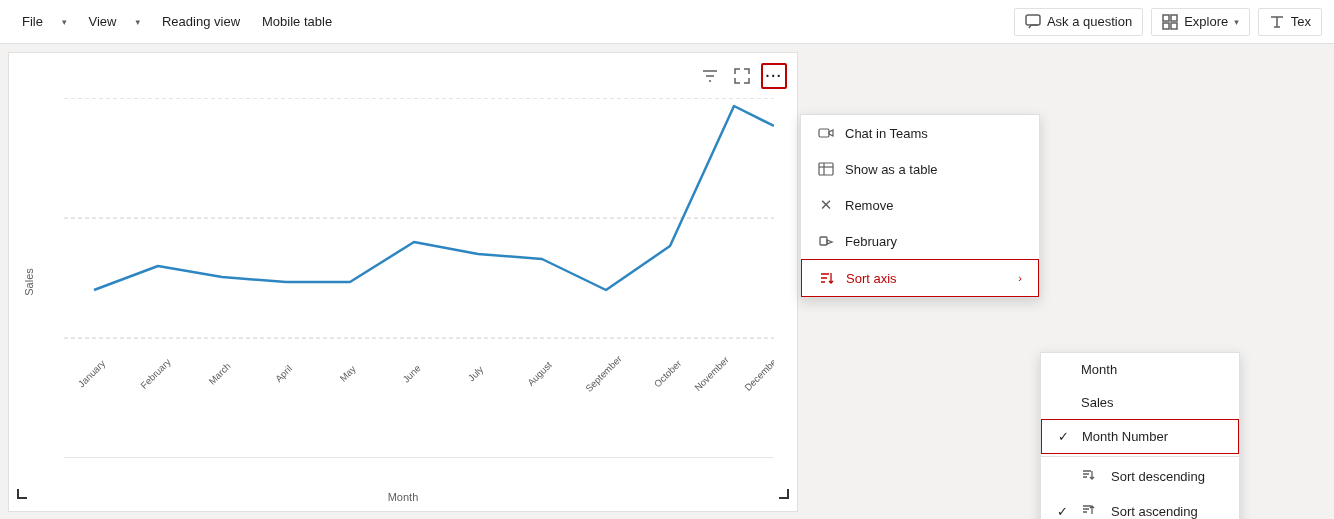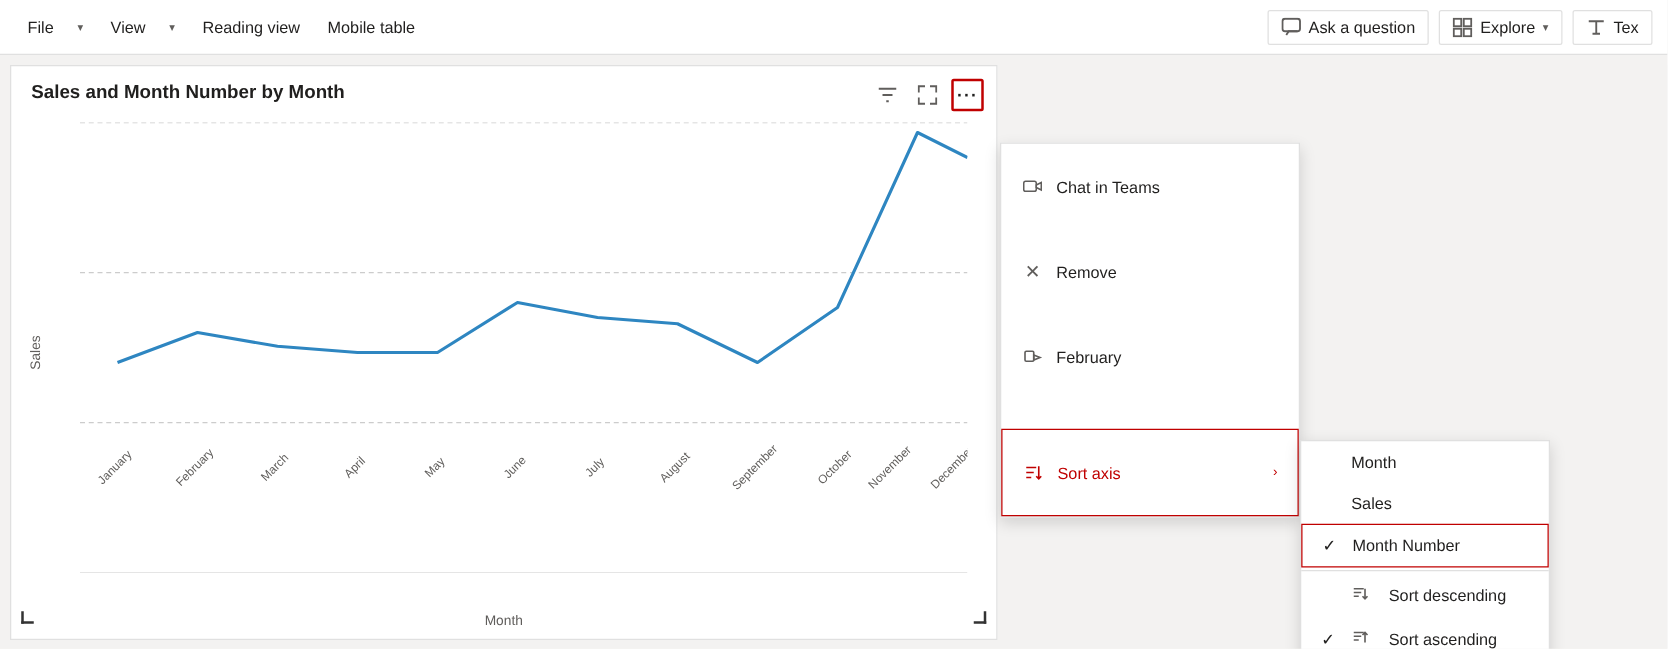--- a/index.html
+++ b/index.html
@@ -129,29 +129,28 @@
       width: 240px;
       background: #fff;
       border: 1px solid #e0e0e0;
       box-shadow: 0 4px 12px rgba(0,0,0,0.15);
       z-index: 100;
     }
     .dropdown-item {
       display: flex;
       align-items: center;
       gap: 10px;
-      padding: 25px 16px;
+      padding: 9px 16px;
       cursor: pointer;
       font-size: 13px;
       color: #201f1e;
     }
     .dropdown-item.highlighted {
       border: 1.5px solid #c00000;
       color: #c00000;
-      margin-top: 24px;
     }
     .dropdown-item-icon {
       width: 18px;
       height: 18px;
       display: flex;
       align-items: center;
       justify-content: center;
       flex-shrink: 0;
       color: #605e5c;
       font-size: 14px;
@@ -246,21 +245,20 @@
         <path d="M2 3h12M8 3v10M5 13h6"></path>
       </svg>
       <span>Tex</span>
     </button>
   </div>
 </div>
 
 <div style="position:relative; width:1334px; height:475px; background:#f3f2f1;">
 
   <div class="chart-container">
-    <div class="chart-title">Sales and Month Number by Month</div>
 
     <div class="chart-icons">
       <div class="chart-icon-btn">
         <svg width="16" height="16" viewBox="0 0 16 16" fill="none" stroke="#605e5c" stroke-width="1.5">
           <path d="M1 3h14M4 8h8M7 13h2"></path>
         </svg>
       </div>
       <div class="chart-icon-btn">
         <svg width="16" height="16" viewBox="0 0 16 16" fill="none" stroke="#605e5c" stroke-width="1.5">
           <path d="M1 6V1h5M10 1h5v5M15 10v5h-5M6 15H1v-5"></path>
@@ -325,20 +323,30 @@
       <div class="dropdown-item-icon">
         <svg width="16" height="16" viewBox="0 0 16 16" fill="none">
           <rect x="1" y="4" width="10" height="8" rx="1.5" stroke="#605e5c" stroke-width="1.2"></rect>
           <path d="M11 7l4-2v6l-4-2V7z" stroke="#605e5c" stroke-width="1.2"></path>
         </svg>
       </div>
       <span class="dropdown-item-label">Chat in Teams</span>
     </div>
 
 
+    <div class="dropdown-item">
+      <div class="dropdown-item-icon">
+        <svg width="16" height="16" viewBox="0 0 16 16" fill="none" stroke="#605e5c" stroke-width="1.2">
+          <rect x="1" y="2" width="14" height="12" rx="1"></rect>
+          <line x1="1" y1="6" x2="15" y2="6"></line>
+          <line x1="6" y1="2" x2="6" y2="14"></line>
+        </svg>
+      </div>
+      <span class="dropdown-item-label">Show as a table</span>
+    </div>
 
     <div class="dropdown-item">
       <div class="dropdown-item-icon">
         <span style="font-size:15px; color:#605e5c; font-weight:300;">✕</span>
       </div>
       <span class="dropdown-item-label">Remove</span>
     </div>
 
     <div class="dropdown-item">
       <div class="dropdown-item-icon">

